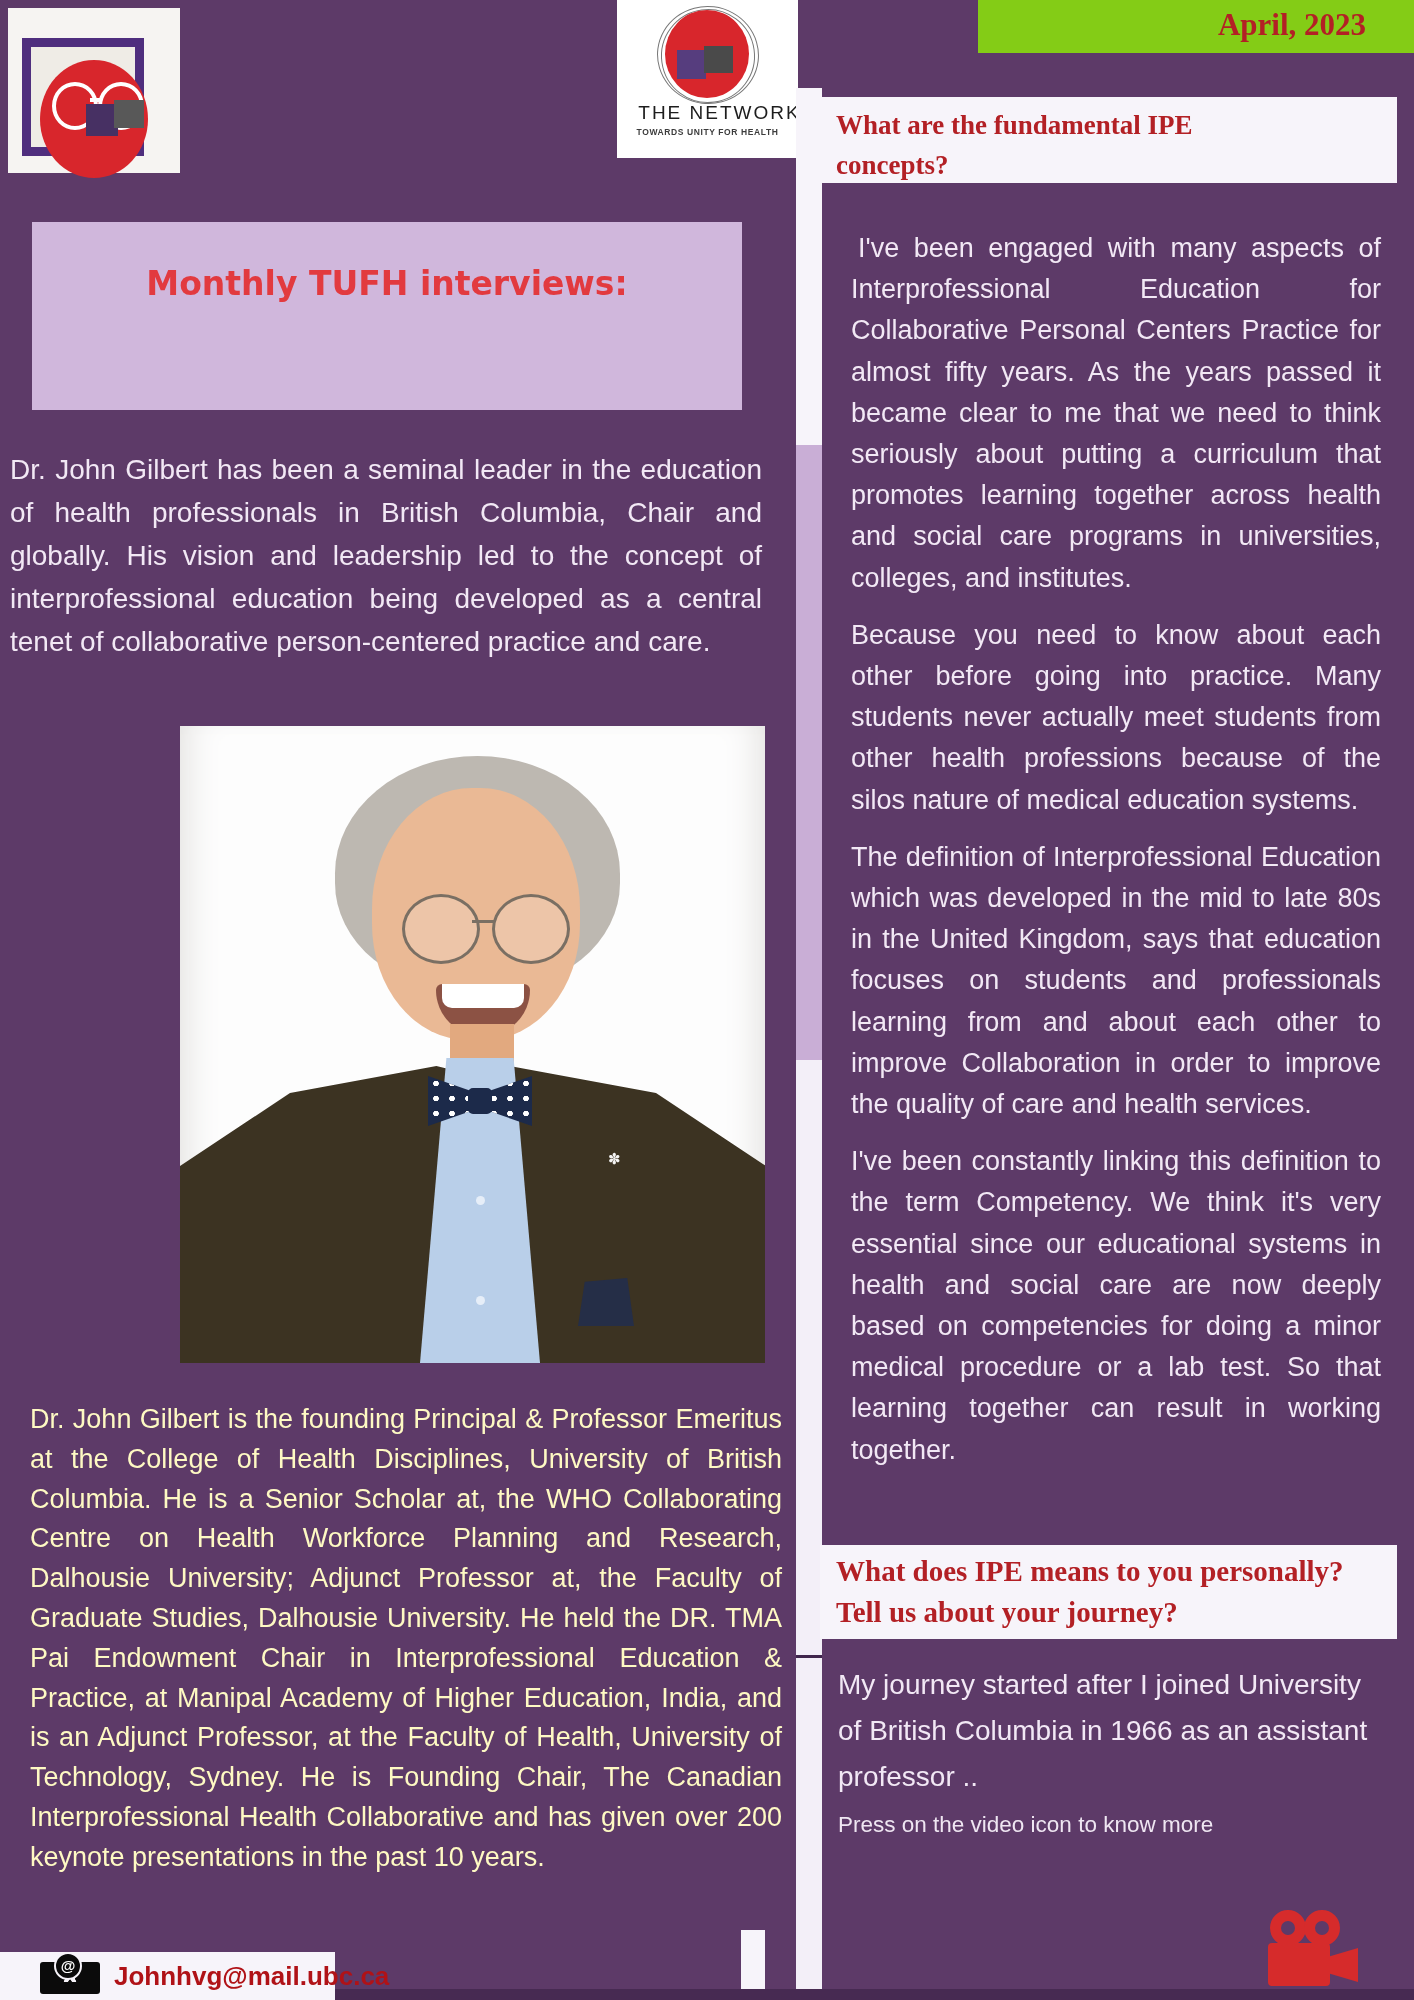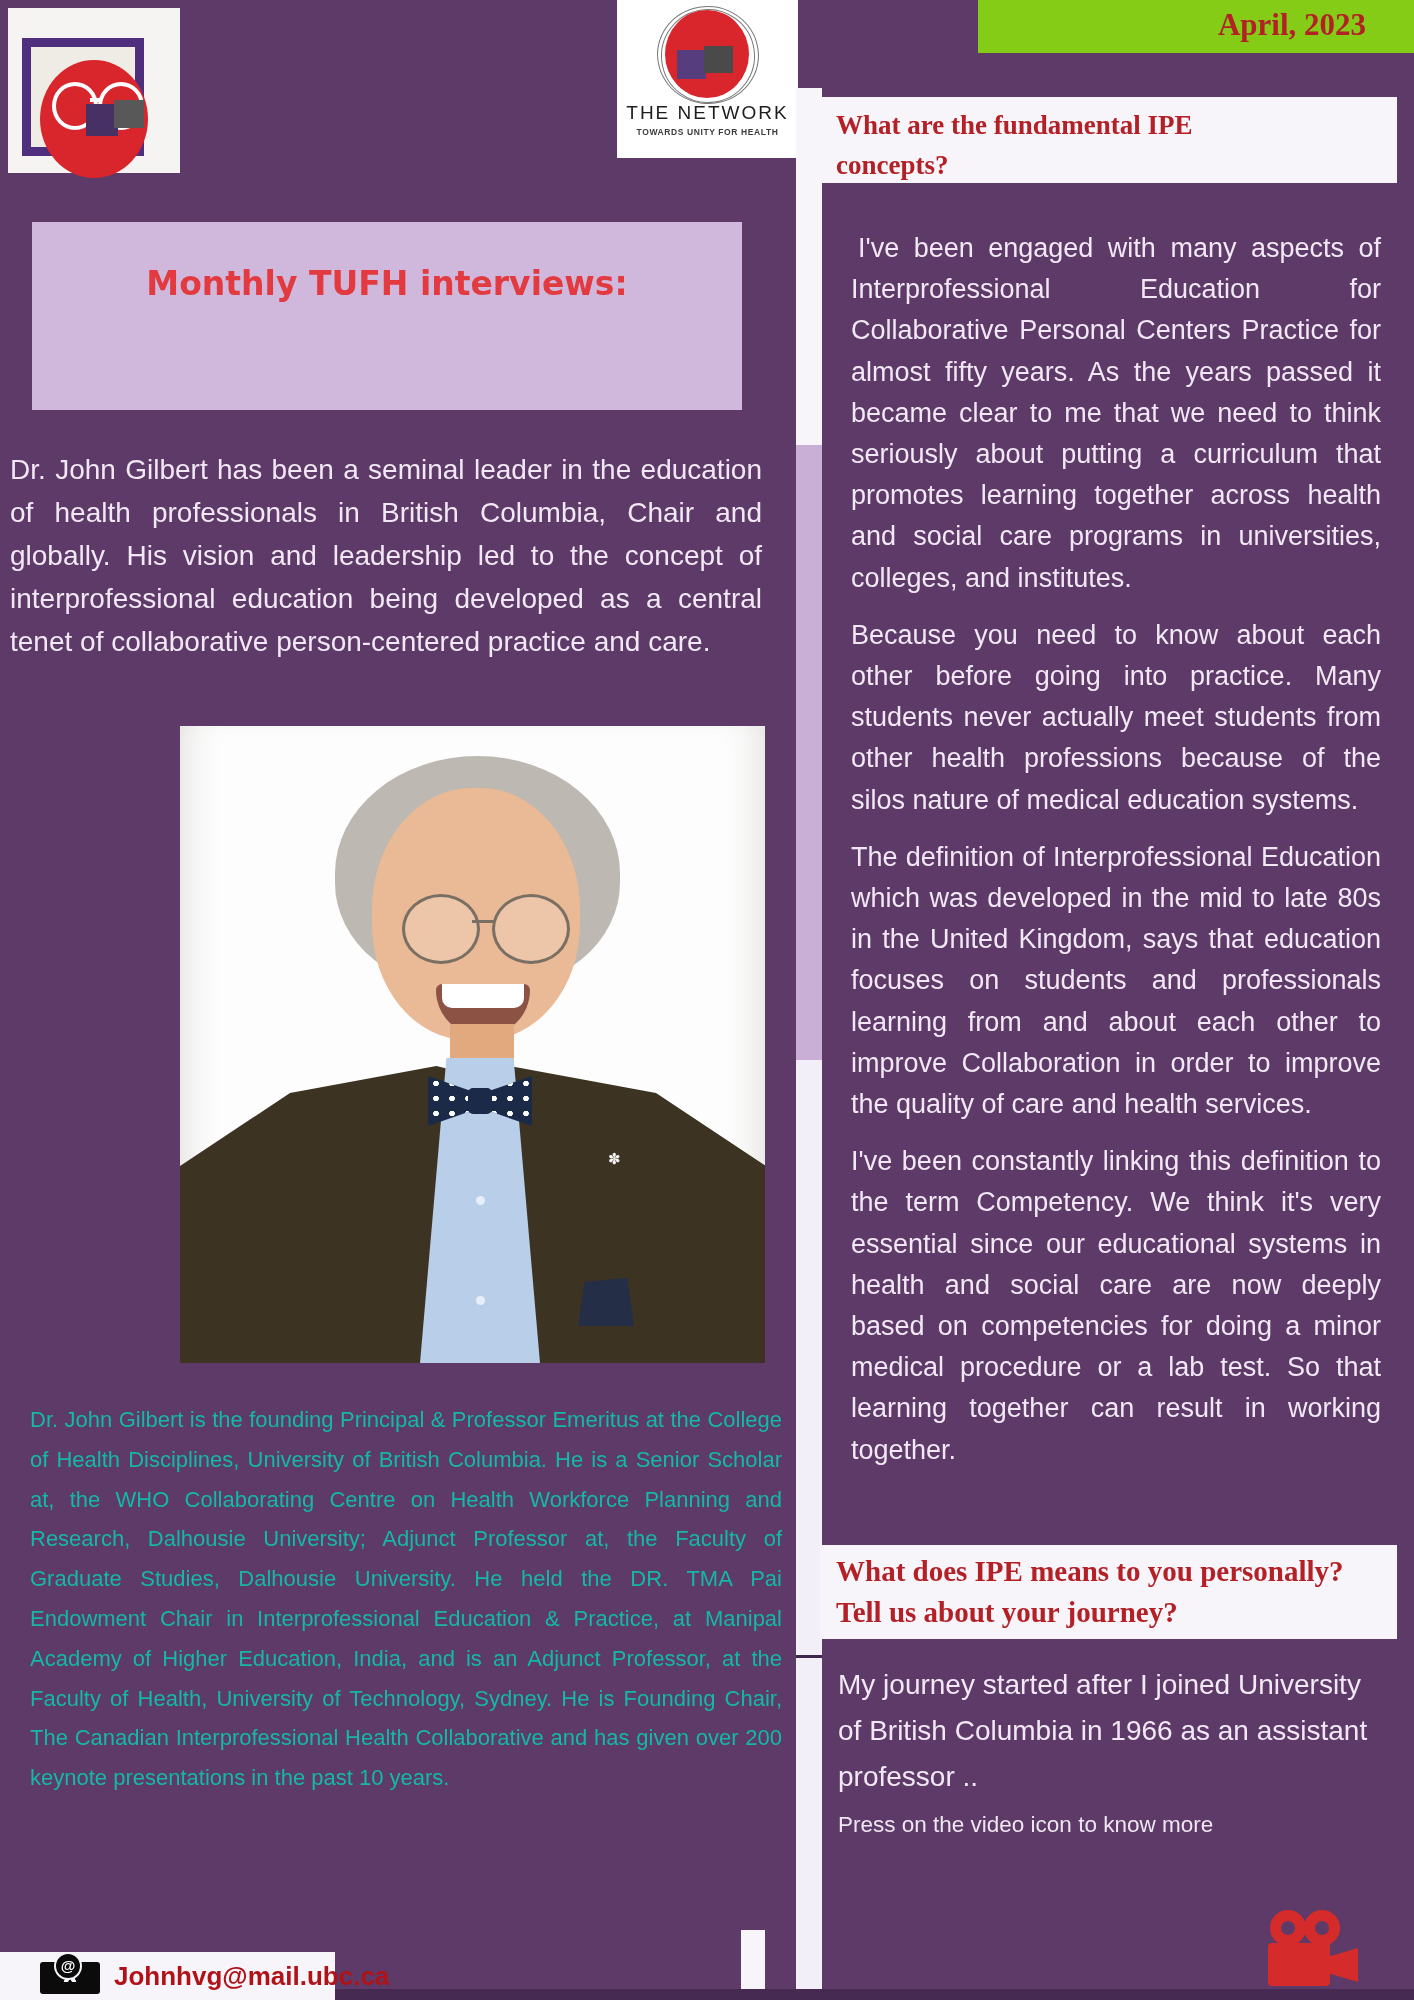--- a/index.html
+++ b/index.html
@@ -20,21 +20,21 @@
   .tufh-sq-g{left:106px;top:92px;width:30px;height:28px;background:#585858;}
 
   .net-card{left:617px;top:0;width:181px;height:158px;background:#ffffff;}
   .net-ring{border:1px solid #777;border-radius:50%;}
   .net-r1{left:40px;top:6px;width:100px;height:96px;transform:rotate(7deg);}
   .net-r2{left:44px;top:9px;width:92px;height:92px;transform:rotate(-8deg);}
   .net-circle{left:48px;top:10px;width:84px;height:88px;background:#d8262c;border-radius:50%;}
   .net-sq-p{left:60px;top:50px;width:29px;height:29px;background:#4b3f86;opacity:.92;}
   .net-sq-g{left:87px;top:46px;width:29px;height:27px;background:#4a4a4a;}
   .net-name{left:0;top:102px;width:181px;text-align:center;color:#1d1d1d;
-    font-size:19px;letter-spacing:2px;font-family:"Liberation Sans",sans-serif;}
+    font-size:19px;letter-spacing:2px;font-family:"Liberation Sans",sans-serif;padding-left:12px;}
   .net-tagline{left:0;top:127px;width:181px;text-align:center;color:#3c3c3c;
     font-size:8.5px;letter-spacing:.6px;font-weight:bold;}
 
   .date-box{left:978px;top:0;width:436px;height:53px;background:#84cc16;}
   .date-text{left:0;top:7px;width:388px;text-align:right;
     font-family:"Liberation Serif",serif;font-weight:bold;font-size:31px;color:#b32025;}
 
   
   .div-a{left:796px;top:88px;width:26px;height:357px;background:#f7f4fa;}
   .div-b{left:796px;top:445px;width:26px;height:615px;background:#c9aed6;}
@@ -43,21 +43,21 @@
   .div-d{left:796px;top:1658px;width:26px;height:342px;background:#f3eff8;}
   .div-e{left:741px;top:1930px;width:24px;height:70px;background:#f7f4fa;}
   .bottom-bar{left:285px;top:1989px;width:1129px;height:11px;background:#472a52;}
 
   
   .title-box{left:32px;top:222px;width:710px;height:188px;background:#d0b7dc;}
   .title-text{left:0;top:38px;width:710px;text-align:center;color:#e23a3f;
     font-family:"DejaVu Sans",sans-serif;font-weight:bold;font-size:33px;line-height:48px;}
   .intro{left:10px;top:448px;width:752px;color:#f2e8f5;font-size:28px;line-height:43px;
     text-align:justify;}
-  .bio{left:30px;top:1400px;width:752px;color:#14b8a6;font-size:22px;line-height:39.8px;
+  .bio{left:30px;top:1400px;width:752px;color:#fef9c3;font-size:27px;line-height:39.8px;
     text-align:justify;}
 
   
   .photo{left:180px;top:726px;width:585px;height:637px;background:#fdfdfd;
     box-shadow:inset 30px 0 40px -30px #d9d7d4, inset -30px 0 40px -30px #d9d7d4;overflow:hidden;}
   .ph{position:absolute;}
   .hair{left:155px;top:30px;width:285px;height:235px;background:#bdb8b1;border-radius:50% 50% 46% 46%;}
   .head{left:192px;top:62px;width:208px;height:252px;background:#eab995;border-radius:48% 48% 46% 46%;}
   .lens{width:72px;height:64px;border:3px solid #7a6f63;border-radius:50%;background:rgba(255,255,255,.18);}
   .lens.l{left:222px;top:168px;} .lens.r{left:312px;top:168px;}

